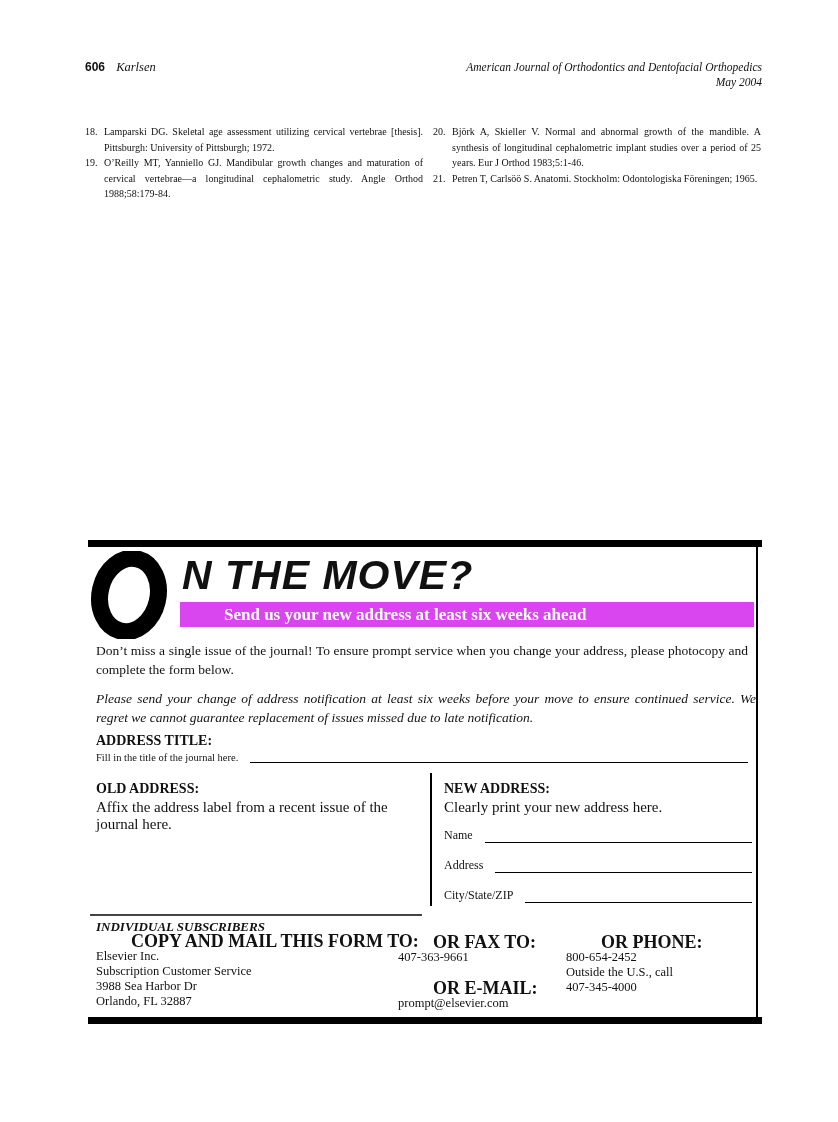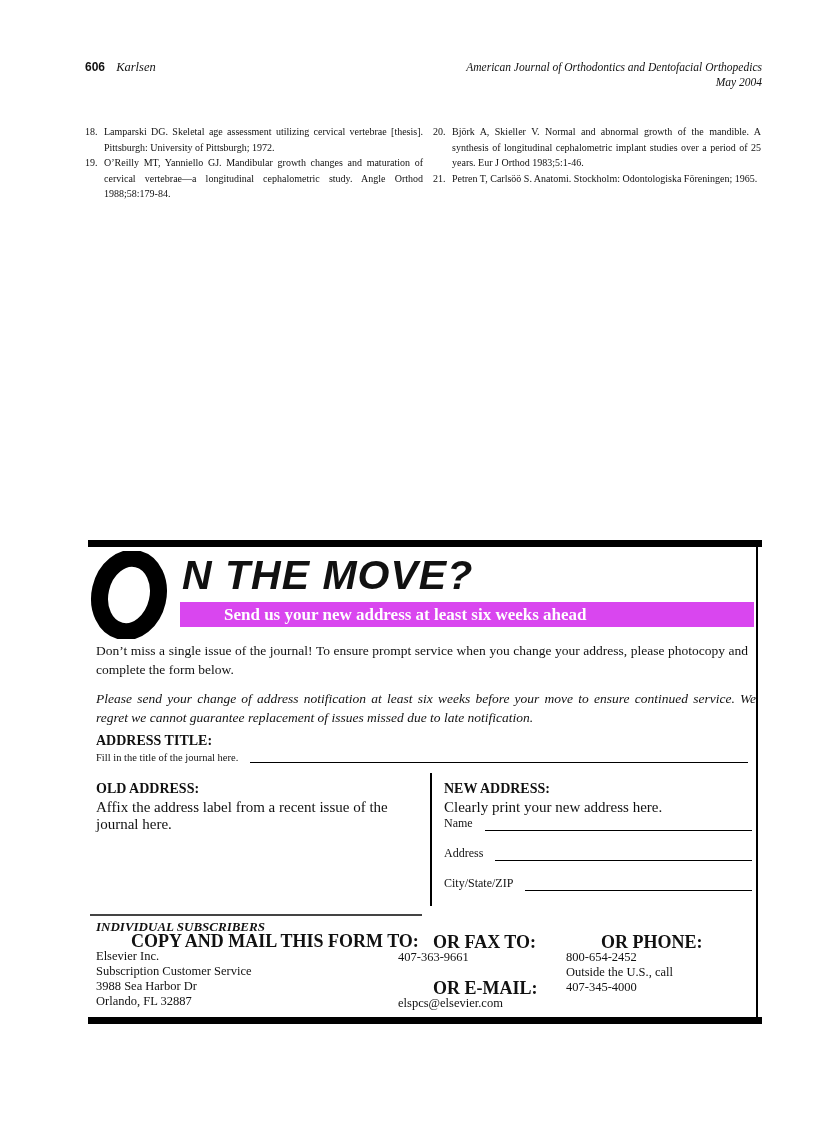--- a/index.html
+++ b/index.html
@@ -130,21 +130,21 @@
     </div>
 
     <div class="addr-row">
       <div class="addr-old">
         <div class="addr-head">OLD ADDRESS:</div>
         <div class="addr-hint">Affix the address label from a recent issue of the journal here.</div>
       </div>
       <div class="addr-new">
         <div class="addr-head">NEW ADDRESS:</div>
         <div class="addr-hint">Clearly print your new address here.</div>
-        <div class="field-row" style="margin-top:0;">
+        <div class="field-row" style="margin-top:12px;">
           <span class="field-label">Name</span>
           <div class="writeline"></div>
         </div>
         <div class="field-row">
           <span class="field-label">Address</span>
           <div class="writeline"></div>
         </div>
         <div class="field-row">
           <span class="field-label">City/State/ZIP</span>
           <div class="writeline"></div>
@@ -161,21 +161,21 @@
         <div>Elsevier Inc.</div>
         <div>Subscription Customer Service</div>
         <div>3988 Sea Harbor Dr</div>
         <div>Orlando, FL 32887</div>
       </div>
       <div class="col2">
         <div class="h">OR FAX TO:</div>
         <div>407-363-9661</div>
         <div class="gap"></div>
         <div class="h">OR E-MAIL:</div>
-        <div>elspcs@elsevier.com</div>
+        <div>prompt@elsevier.com</div>
       </div>
       <div class="col3">
         <div class="h">OR PHONE:</div>
         <div>800-654-2452</div>
         <div>Outside the U.S., call</div>
         <div>407-345-4000</div>
       </div>
     </div>
   </div>
 

